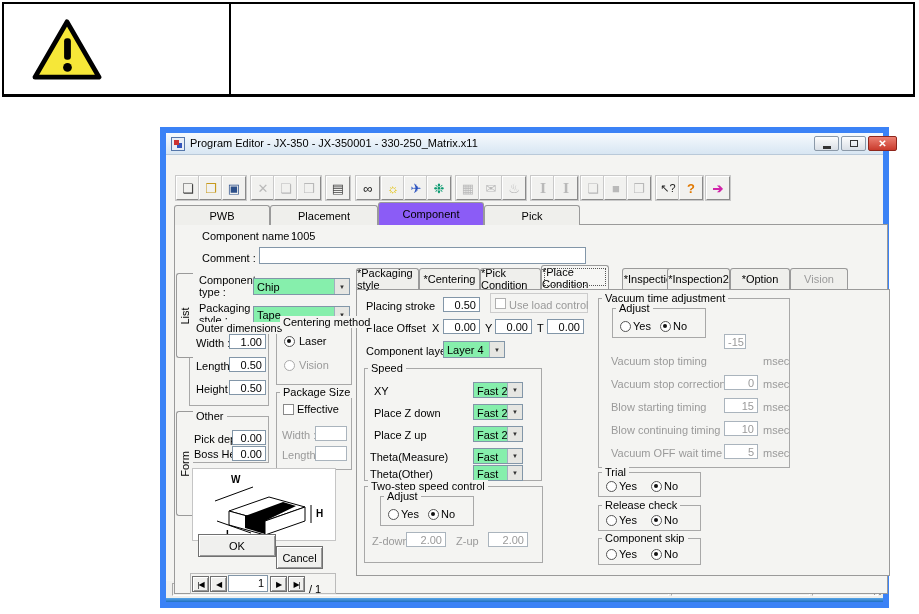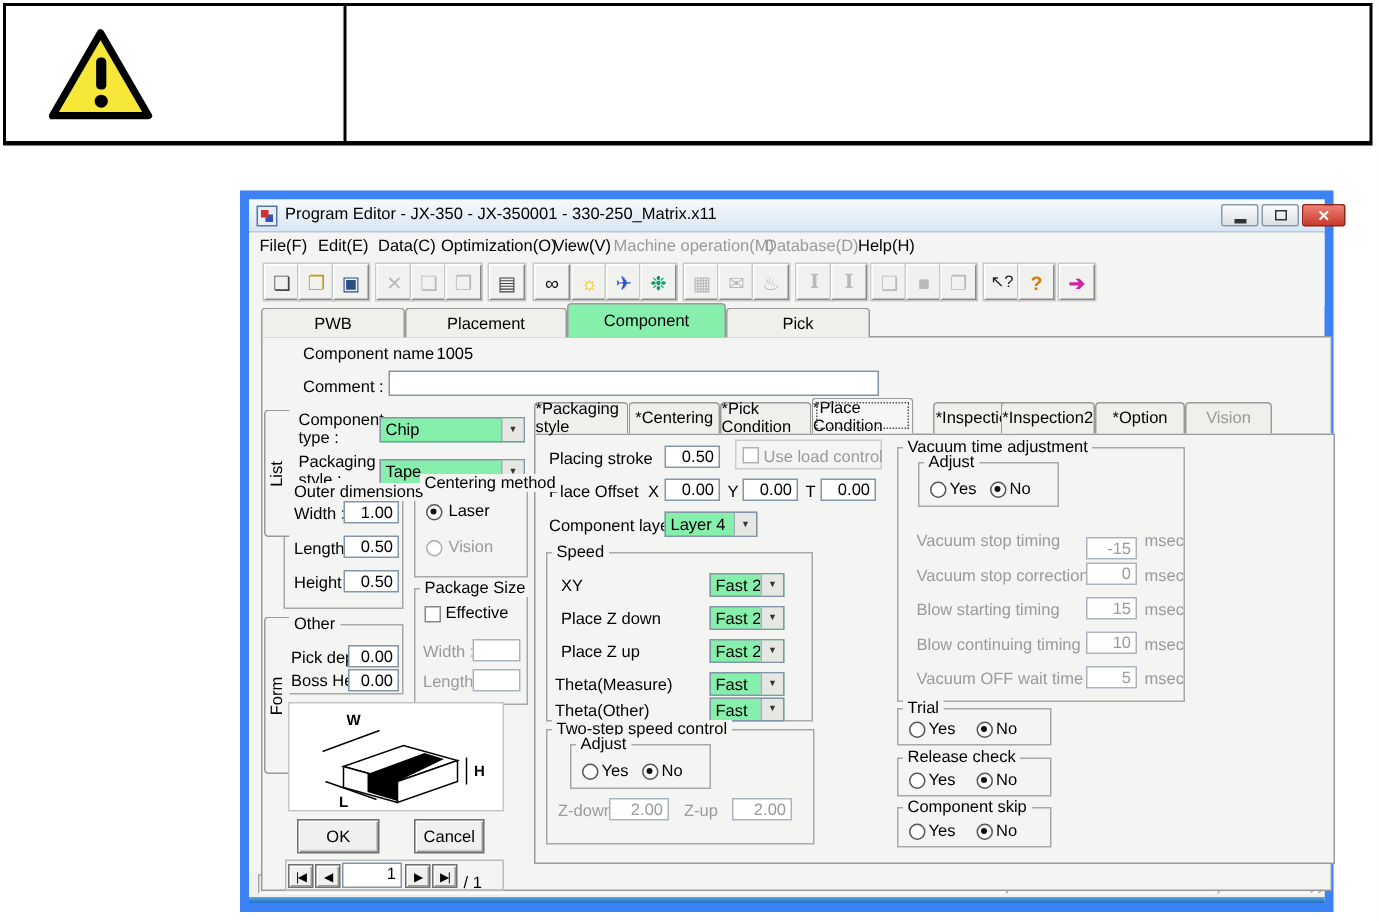--- a/index.html
+++ b/index.html
@@ -42,21 +42,21 @@
   .tbtn { position:absolute; top:2px; width:24px; height:24px; background:#f1f1ef;
     border:1px solid; border-color:#ffffff #8a8a8a #8a8a8a #ffffff; box-shadow:0 0 0 1px #c9c9c9;
     display:flex; align-items:center; justify-content:center; }
   .tbi { font-size:13px; line-height:1; }
   .tbi.serif { font-family:"DejaVu Serif", serif; font-weight:bold; }
 
   
   .tab { position:absolute; top:72px; height:20px; background:#efefec;
     border:1px solid #9a9a9a; border-bottom:none; border-radius:3px 3px 0 0;
     display:flex; align-items:center; justify-content:center; z-index:2; }
-  .tab.sel { top:69px; height:23px; background:#86efac; z-index:4; }
+  .tab.sel { top:69px; height:23px; background:#8b5cf6; z-index:4; }
 
   #main-panel { position:absolute; left:8px; top:91px; width:714px; height:370px;
     border:1px solid #9a9a9a; background:#f4f4f2; z-index:1; }
 
   
   .lbl { position:absolute; white-space:nowrap; font-size:11px; z-index:5; }
   .lbl.dim { color:#9a9a9a; }
   .wrap { white-space:normal; line-height:12px; }
   .field { position:absolute; background:#fff; border:1px solid #8296a8; height:15px;
     font-size:11px; text-align:right; padding:1px 3px 0 3px; z-index:5; }
@@ -131,30 +131,20 @@
         <span class="min-glyph"></span>
         </span>
       <span class="cap-btn" style="left:675px;">
         <span class="max-glyph"></span>
         </span>
       <span class="cap-btn" id="btn-close" style="left:702px;">
         <span>✕</span>
         </span>
     </div>
 
-    <div id="menubar">
-      <span class="menu-item" style="left:7px;">File(F)</span>
-      <span class="menu-item" style="left:46px;">Edit(E)</span>
-      <span class="menu-item" style="left:86px;">Data(C)</span>
-      <span class="menu-item" style="left:128px;">Optimization(O)</span>
-      <span class="menu-item" style="left:203px;">View(V)</span>
-      <span class="menu-item dis" style="left:243px;">Machine operation(M)</span>
-      <span class="menu-item dis" style="left:344px;">Database(D)</span>
-      <span class="menu-item" style="left:406px;">Help(H)</span>
-    </div>
 
     <div id="toolbar">
       <span class="tbtn" style="left:10px;">
           <span class="tbi" style="color:#444444">❏</span>
         </span>
       <span class="tbtn" style="left:33px;">
           <span class="tbi" style="color:#c79a1e">❐</span>
         </span>
       <span class="tbtn" style="left:56px;">
           <span class="tbi" style="color:#2c4f8a">▣</span>
@@ -289,21 +279,21 @@
         <polygon points="52,47 90,33 103,37 72,52 72,65 52,59" fill="#000000"></polygon>
         <line x1="22" y1="32" x2="60" y2="18" stroke="#000"></line>
         <line x1="24" y1="52" x2="58" y2="64" stroke="#000"></line>
         <line x1="118" y1="36" x2="118" y2="54" stroke="#000"></line>
         <text x="38" y="14" font-size="10" font-weight="bold">W</text>
         <text x="123" y="48" font-size="10" font-weight="bold">H</text>
         <text x="33" y="69" font-size="10" font-weight="bold">L</text>
       </svg>
     </div>
 
-    <div class="btn" style="left:32px; top:413px; width:55px; height:23px;">OK</div>
+    <div class="btn" style="left:32px; top:401px; width:78px; height:23px;">OK</div>
     <div class="btn" style="left:110px; top:413px; width:47px; height:23px;">Cancel</div>
 
     <div class="grp" style="left:24px; top:440px; width:146px; height:21px; border-color:#bbb;"></div>
     <div class="btn navbtn" style="left:26px; top:443px; width:17px; height:16px;">|◀</div>
     <div class="btn navbtn" style="left:44px; top:443px; width:17px; height:16px;">◀</div>
     <div class="field" style="left:62px; top:442px; width:40px; height:17px;">1</div>
     <div class="btn navbtn" style="left:104px; top:443px; width:17px; height:16px;">▶</div>
     <div class="btn navbtn" style="left:122px; top:443px; width:17px; height:16px;">▶|</div>
     <span class="lbl" style="left:143px; top:450px;">/ 1</span>
 
@@ -381,21 +371,21 @@
     <div class="grp" style="left:432px; top:165px; width:192px; height:170px;"></div>
     <span class="leg" style="left:436px; top:159px;">Vacuum time adjustment</span>
     <div class="grp" style="left:446px; top:175px; width:94px; height:30px;"></div>
     <span class="leg" style="left:450px; top:169px;">Adjust</span>
     <span class="radio" style="left:454px; top:188px;"></span>
     <span class="lbl" style="left:467px; top:187px;">Yes</span>
     <span class="radio sel" style="left:494px; top:188px;"></span>
     <span class="lbl" style="left:507px; top:187px;">No</span>
 
     <span class="lbl dim" style="left:445px; top:222px;">Vacuum stop timing</span>
-    <div class="field dim" style="left:558px; top:225px; width:34px;">-15</div>
+    <div class="field dim" style="left:558px; top:201px; width:22px;">-15</div>
     <span class="lbl dim" style="left:597px; top:222px;">msec</span>
     <span class="lbl dim" style="left:445px; top:245px;">Vacuum stop correction value</span>
     <div class="field dim" style="left:558px; top:242px; width:34px;">0</div>
     <span class="lbl dim" style="left:597px; top:245px;">msec</span>
     <span class="lbl dim" style="left:445px; top:268px;">Blow starting timing</span>
     <div class="field dim" style="left:558px; top:265px; width:34px;">15</div>
     <span class="lbl dim" style="left:597px; top:268px;">msec</span>
     <span class="lbl dim" style="left:445px; top:291px;">Blow continuing timing</span>
     <div class="field dim" style="left:558px; top:288px; width:34px;">10</div>
     <span class="lbl dim" style="left:597px; top:291px;">msec</span>

